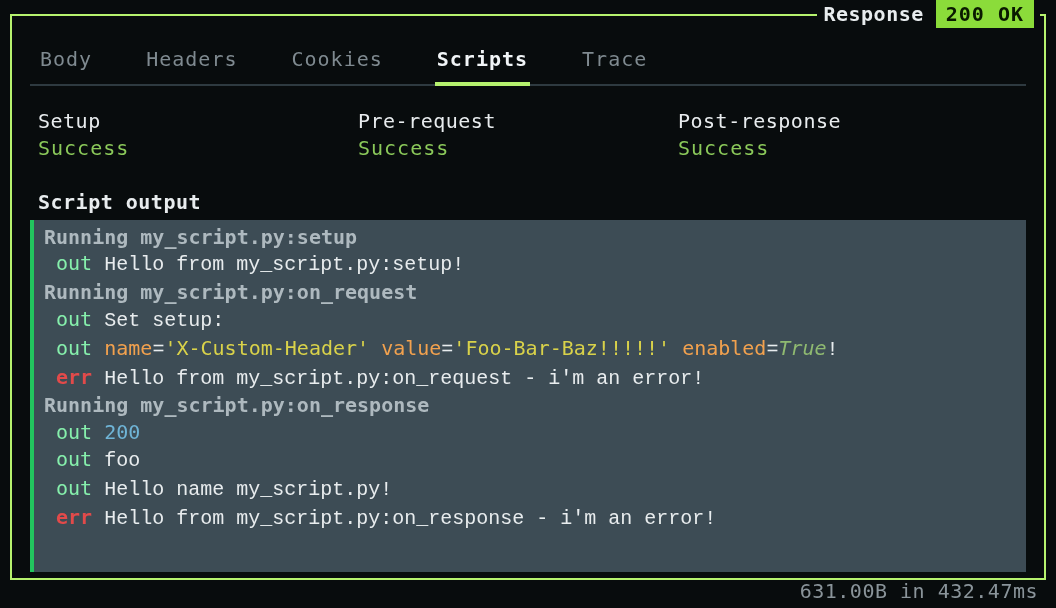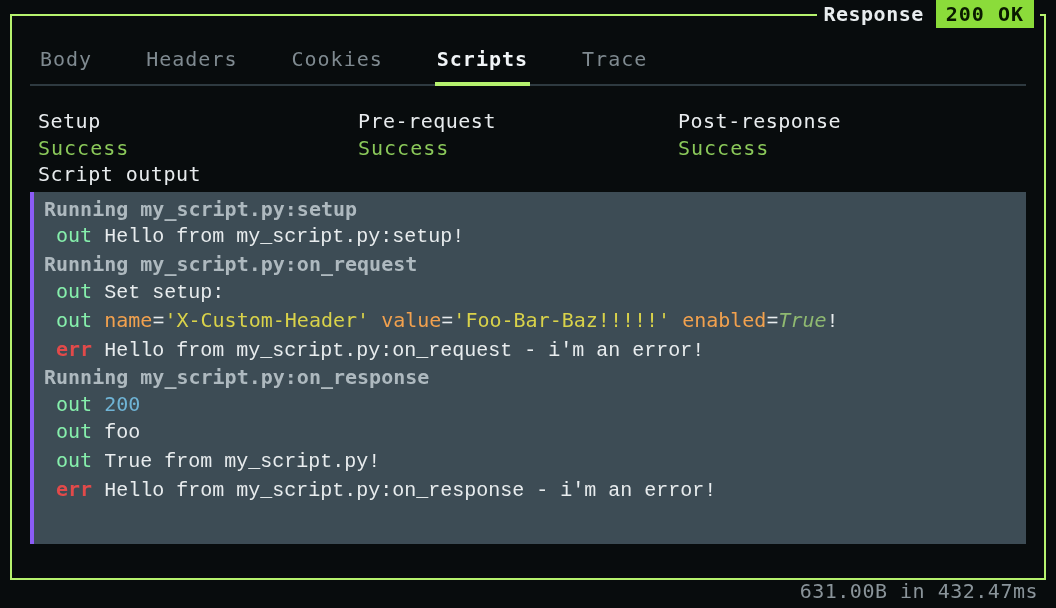--- a/index.html
+++ b/index.html
@@ -70,28 +70,30 @@
   }
   .stage-label {
     color: #e8ecee;
     letter-spacing: 0.5px;
   }
   .stage-status {
     color: #8bc95a;
     letter-spacing: 1px;
   }
   .script-output-label {
+    margin-top: 28px;
     padding-left: 8px;
     color: #e8ecee;
     letter-spacing: 0.5px;
+    font-weight: bold;
   }
   .console {
     margin-top: 4px;
     background: #3d4c55;
-    border-left: 4px solid #8b5cf6;
+    border-left: 4px solid #22c55e;
     padding: 4px 10px 4px 10px;
     font-size: 20px;
     line-height: 1.34;
     height: 352px;
     overflow: hidden;
   }
   .line { white-space: pre; }
   .run { color: #aeb9bf; font-weight: 600; }
   .tag-out { color: #86efac; }
   .tag-err { color: #e24a4a; font-weight: 600; }
@@ -149,21 +151,21 @@
   <div class="console" id="console">
       <div class="line"><span class="run">Running my_script.py:setup</span></div>
       <div class="line"><span class="tag-out"> out </span><span class="txt">Hello from my_script.py:setup!</span></div>
       <div class="line"><span class="run">Running my_script.py:on_request</span></div>
       <div class="line"><span class="tag-out"> out </span><span class="txt">Set setup:</span></div>
       <div class="line"><span class="tag-out"> out </span><span class="kw">name</span><span class="txt">=</span><span class="str">'X-Custom-Header'</span><span class="txt"> </span><span class="kw">value</span><span class="txt">=</span><span class="str">'Foo-Bar-Baz!!!!!'</span><span class="txt"> </span><span class="kw">enabled</span><span class="txt">=</span><span class="bool">True</span><span class="txt">!</span></div>
       <div class="line"><span class="tag-err"> err </span><span class="txt">Hello from my_script.py:on_request - i'm an error!</span></div>
       <div class="line"><span class="run">Running my_script.py:on_response</span></div>
       <div class="line"><span class="tag-out"> out </span><span class="num">200</span></div>
       <div class="line"><span class="tag-out"> out </span><span class="txt">foo</span></div>
-      <div class="line"><span class="tag-out"> out </span><span class="txt">True from my_script.py!</span></div>
+      <div class="line"><span class="tag-out"> out </span><span class="txt">Hello name my_script.py!</span></div>
       <div class="line"><span class="tag-err"> err </span><span class="txt">Hello from my_script.py:on_response - i'm an error!</span></div>
     </div>
 
 </div>
 
 <div class="footer">
   <span class="size">631.00B</span>
   <span class="in">in</span>
   <span class="time">432.47ms</span>
 </div>

